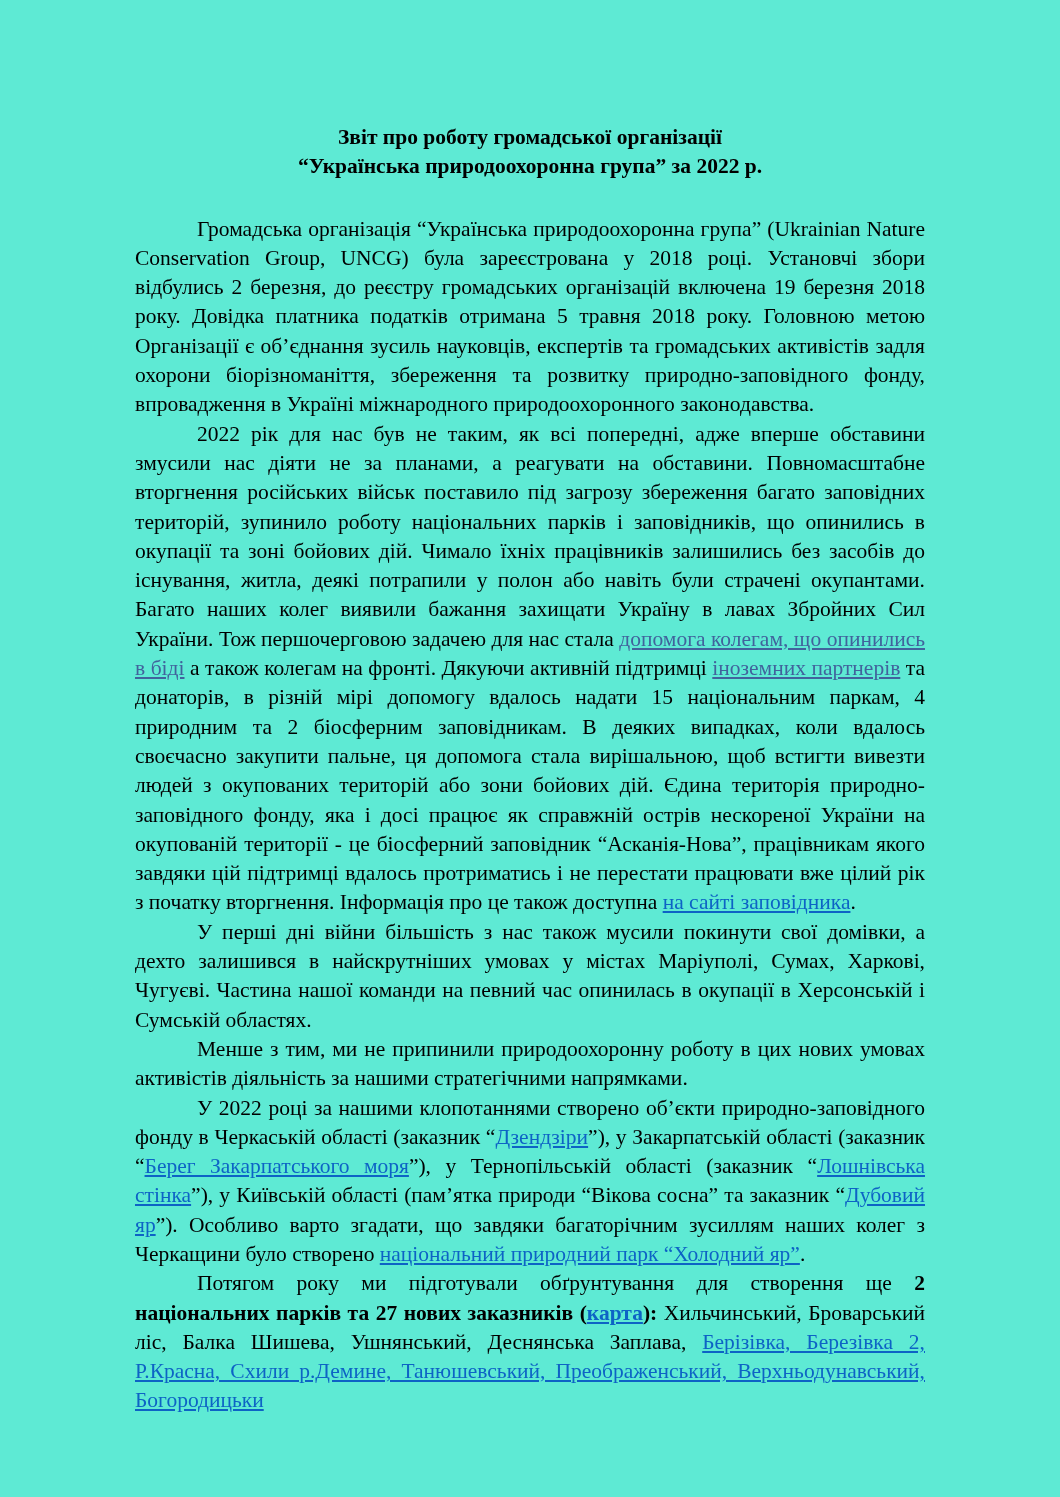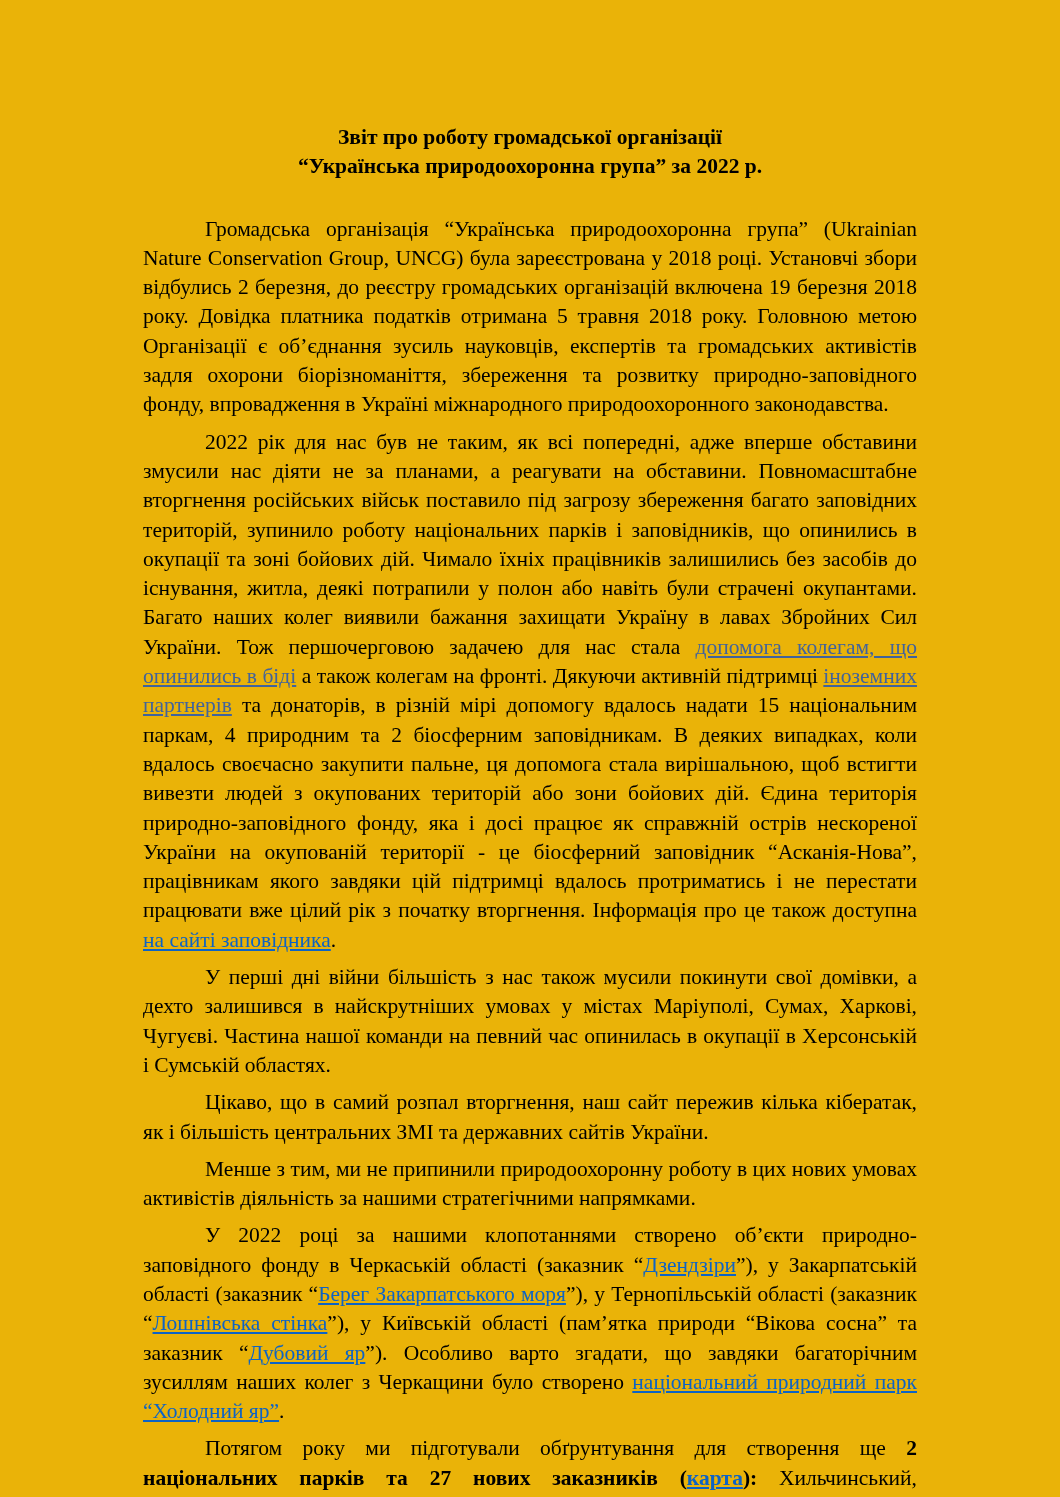--- a/index.html
+++ b/index.html
@@ -5,36 +5,36 @@
   html, body {
     margin: 0;
     padding: 0;
     background: #ffffff;
   }
   .page {
     position: relative;
     box-sizing: border-box;
     width: 1060px;
     height: 1497px;
-    background: #eab308;
+    background: #5eead4;
     padding: 123px 135px 0 135px;
     font-family: "Liberation Serif", "DejaVu Serif", serif;
     font-size: 21.5px;
     line-height: 29.3px;
     color: #000000;
     overflow: hidden;
   }
   .title-block {
     text-align: center;
     font-weight: bold;
     margin-bottom: 33px;
   }
   .title-line { display: block; }
   .para {
-    margin: 8px;
+    margin: 0;
     text-align: justify;
     text-indent: 62px;
   }
   .heading {
     text-align: center;
     font-weight: bold;
     margin: 27px 0 27px 0;
   }
   .bold { font-weight: bold; }
   a.link {
@@ -52,18 +52,17 @@
 
 <div class="page">
   <div class="title-block">
     <span class="title-line">Звіт про роботу громадської організації</span>
     <span class="title-line">“Українська природоохоронна група” за 2022 р.</span>
   </div>
   <div>
       <p class="para"><span>Громадська організація “Українська природоохоронна група” (Ukrainian Nature Conservation Group, UNCG) була зареєстрована у 2018 році. Установчі збори відбулись 2 березня, до реєстру громадських організацій включена 19 березня 2018 року. Довідка платника податків отримана 5 травня 2018 року. Головною метою Організації є об’єднання зусиль науковців, експертів та громадських активістів задля охорони біорізноманіття, збереження та розвитку природно-заповідного фонду, впровадження в Україні міжнародного природоохоронного законодавства.</span></p>
       <p class="para"><span>2022 рік для нас був не таким, як всі попередні, адже вперше обставини змусили нас діяти не за планами, а реагувати на обставини. Повномасштабне вторгнення російських військ поставило під загрозу збереження багато заповідних територій, зупинило роботу національних парків і заповідників, що опинились в окупації та зоні бойових дій. Чимало їхніх працівників залишились без засобів до існування, житла, деякі потрапили у полон або навіть були страчені окупантами. Багато наших колег виявили бажання захищати Україну в лавах Збройних Сил України. Тож першочерговою задачею для нас стала </span><a class="link muted" href="#">допомога колегам, що опинились в біді</a><span> а також колегам на фронті. Дякуючи активній підтримці </span><a class="link muted" href="#">іноземних партнерів</a><span> та донаторів, в різній мірі допомогу вдалось надати 15 національним паркам, 4 природним та 2 біосферним заповідникам. В деяких випадках, коли вдалось своєчасно закупити пальне, ця допомога стала вирішальною, щоб встигти вивезти людей з окупованих територій або зони бойових дій. Єдина територія природно-заповідного фонду, яка і досі працює як справжній острів нескореної України на окупованій території - це біосферний заповідник “Асканія-Нова”, працівникам якого завдяки цій підтримці вдалось протриматись і не перестати працювати вже цілий рік з початку вторгнення. Інформація про це також доступна </span><a class="link" href="#">на сайті заповідника</a><span>.</span></p>
       <p class="para"><span>У перші дні війни більшість з нас також мусили покинути свої домівки, а дехто залишився в найскрутніших умовах у містах Маріуполі, Сумах, Харкові, Чугуєві. Частина нашої команди на певний час опинилась в окупації в Херсонській і Сумській областях.</span></p>
-      <p class="para"><span>Цікаво, що в самий розпал вторгнення, наш сайт пережив кілька кібератак, як і більшість центральних ЗМІ та державних сайтів України.</span></p>
       <p class="para"><span>Менше з тим, ми не припинили природоохоронну роботу в цих нових умовах активістів діяльність за нашими стратегічними напрямками.</span></p>
       <p class="para"><span>У 2022 році за нашими клопотаннями створено об’єкти природно-заповідного фонду в Черкаській області (заказник “</span><a class="link" href="#">Дзендзіри</a><span>”), у Закарпатській області (заказник “</span><a class="link" href="#">Берег Закарпатського моря</a><span>”), у Тернопільській області (заказник “</span><a class="link" href="#">Лошнівська стінка</a><span>”), у Київській області (пам’ятка природи “Вікова сосна” та заказник “</span><a class="link" href="#">Дубовий яр</a><span>”). Особливо варто згадати, що завдяки багаторічним зусиллям наших колег з Черкащини було створено </span><a class="link" href="#">національний природний парк “Холодний яр”</a><span>.</span></p>
       <p class="para"><span>Потягом року ми підготували обґрунтування для створення ще </span><span class="bold">2 національних парків та 27 нових заказників (</span><a class="link bold" href="#">карта</a><span class="bold">):</span><span> Хильчинський, Броварський ліс, Балка Шишева, Ушнянський, Деснянська Заплава, </span><a class="link" href="#">Берізівка, Березівка 2, Р.Красна, Схили р.Демине, Танюшевський, Преображенський, Верхньодунавський, Богородицьки</a></p>
     </div>
 </div>
 
 </body></html>

